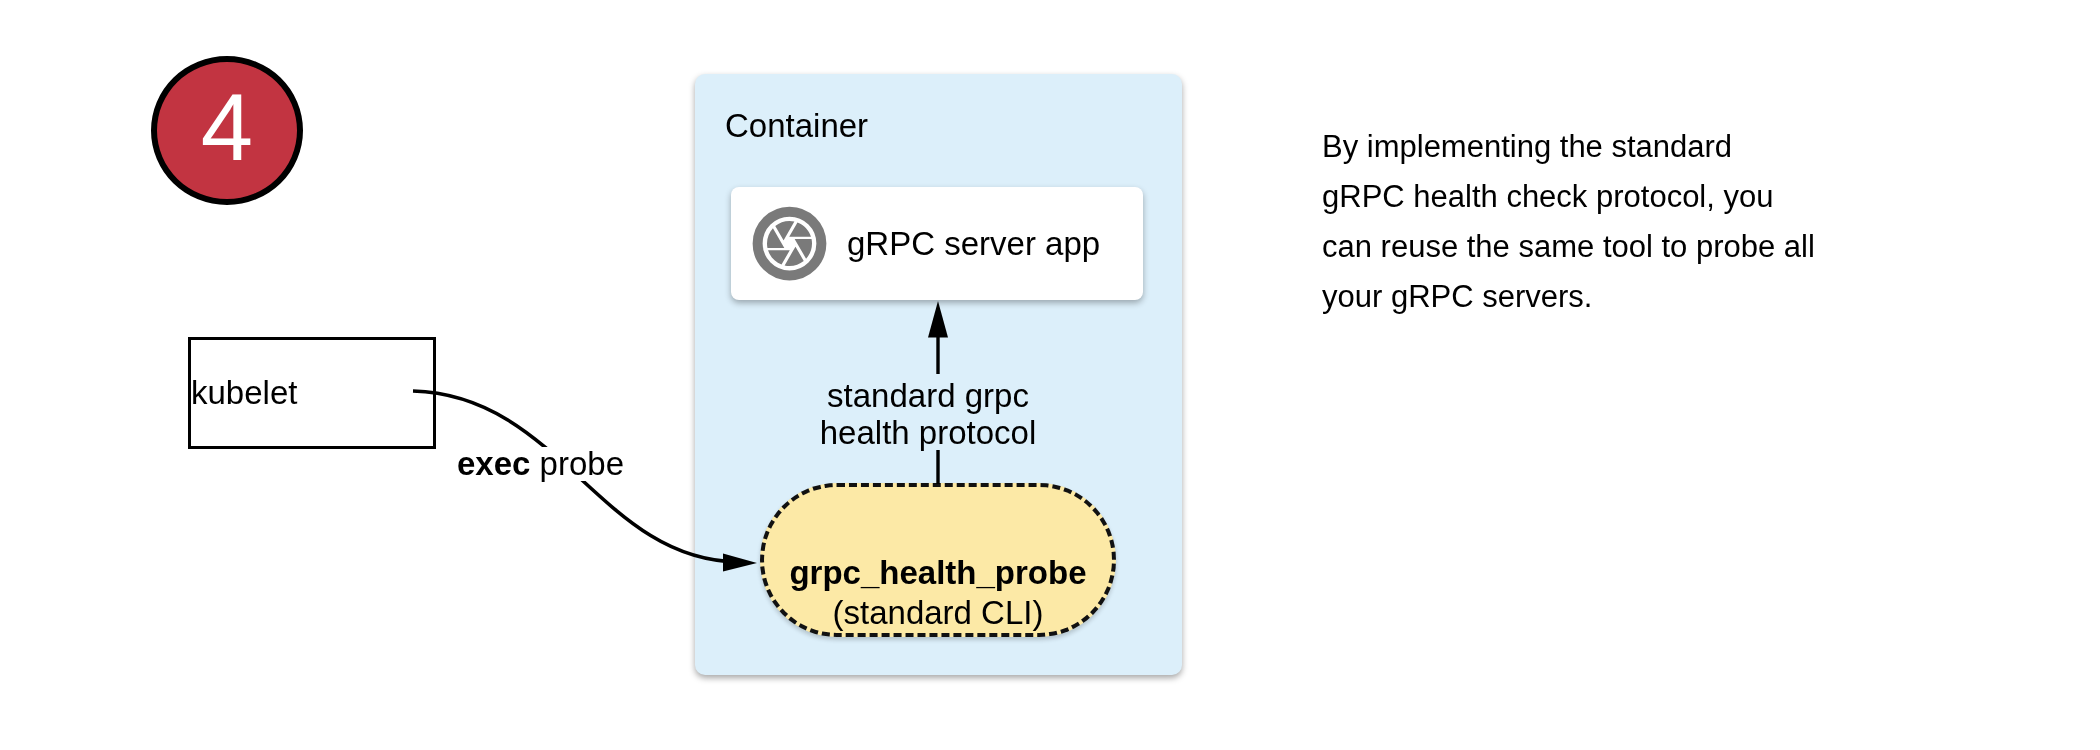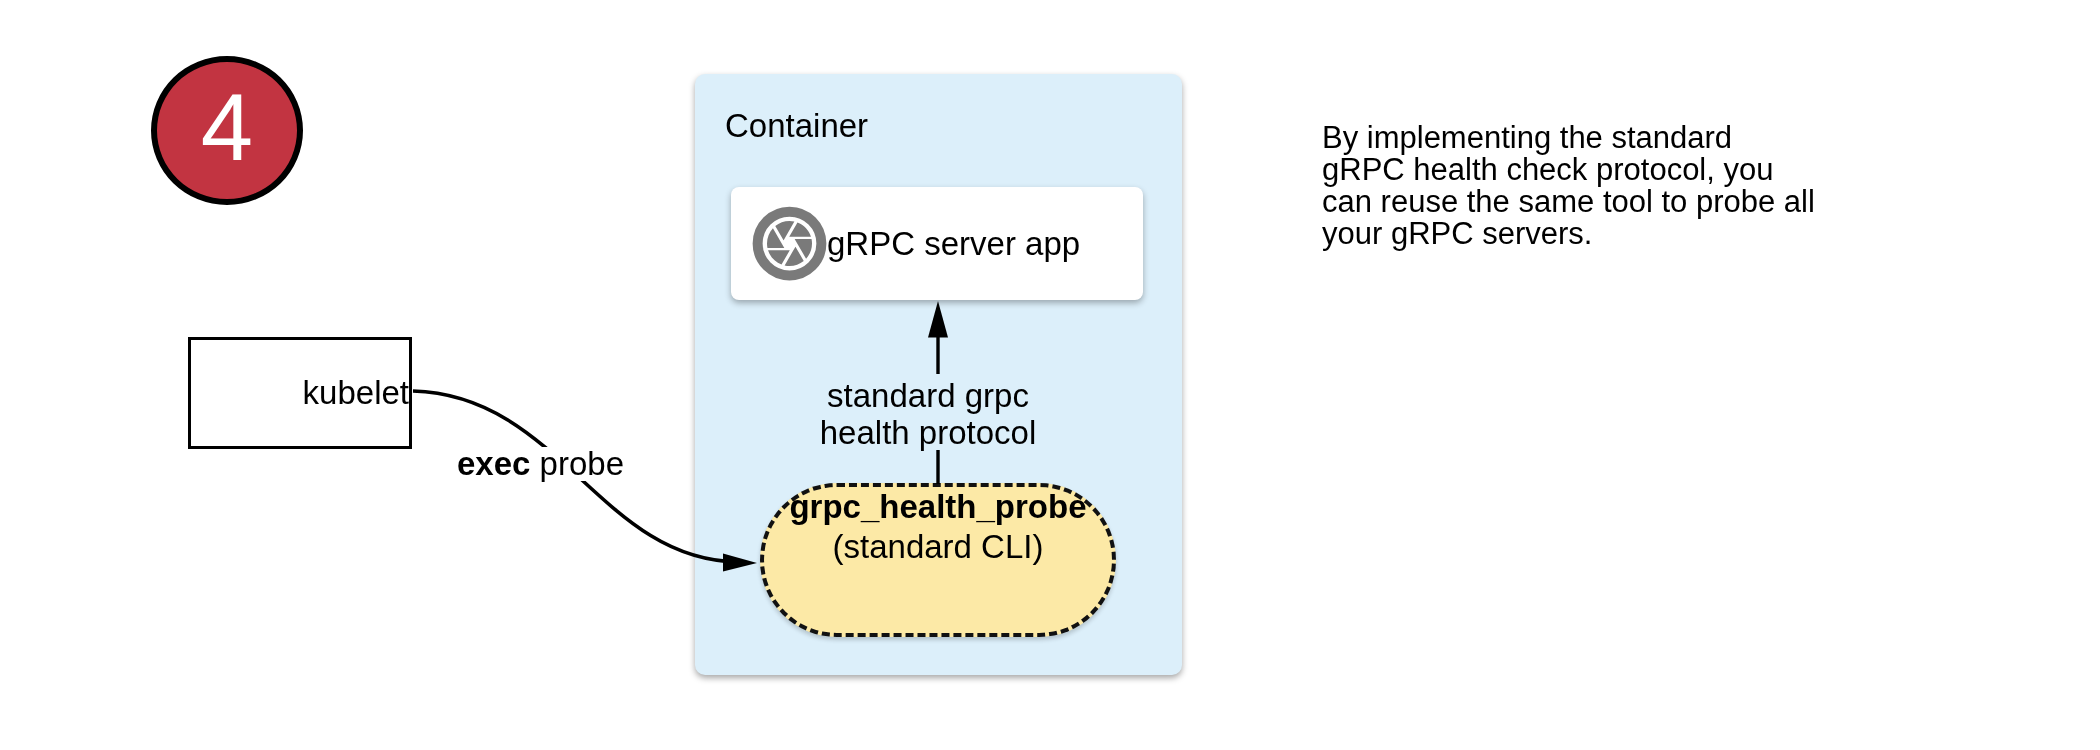--- a/index.html
+++ b/index.html
@@ -26,25 +26,25 @@
   .badge-num {
     color: #fff;
     font-size: 94px;
     line-height: 1;
     padding-bottom: 6px;
   }
   
   .kubelet {
     position: absolute;
     left: 188px; top: 337px;
-    width: 224px; height: 112px;
+    width: 248px; height: 112px;
     box-sizing: border-box;
     background: #fff;
     border: 3px solid #000;
-    display: flex; align-items: center; justify-content: flex-end;
+    display: flex; align-items: center; justify-content: flex-start;
     font-size: 33px;
   }
   
   .container-panel {
     position: absolute;
     left: 695px; top: 74px;
     width: 487px; height: 601px;
     background: #DCEFFA;
     border-radius: 10px;
     box-shadow: 0 3px 6px rgba(0,0,0,0.35);
@@ -58,41 +58,41 @@
     position: absolute;
     left: 36px; top: 113px;
     width: 412px; height: 113px;
     box-sizing: border-box;
     background: #ffffff;
     border-radius: 8px;
     box-shadow: 0 3px 6px rgba(0,0,0,0.30);
     display: flex; align-items: center;
     padding-left: 21px;
   }
-  .server-label { font-size: 33px; }
+  .server-label { font-size: 33px; margin-left: 20px; }
   .proto-label {
     position: absolute;
     left: 83px; top: 303px;
     width: 300px;
     text-align: center;
     font-size: 33px;
     line-height: 37px;
     white-space: pre-line;
   }
   .pill {
     position: absolute;
     left: 65px; top: 409px;
     width: 356px; height: 154px;
     box-sizing: border-box;
     background: #FCE9A6;
     border: 4px dashed #111;
     border-radius: 80px;
     box-shadow: 0 3px 4px rgba(0,0,0,0.18);
     display: flex; flex-direction: column;
-    align-items: center; justify-content: flex-start;
+    align-items: center; justify-content: flex-end;
     font-size: 33px;
     line-height: 40px;
   }
   .pill-title { font-weight: bold; }
   
   .exec-label {
     position: absolute;
     left: 452px; top: 419px;
     z-index: 6;
     background: #ffffff;
@@ -101,21 +101,21 @@
     line-height: 34px;
     margin-top: 28px;
   }
   .exec-label .b { font-weight: bold; }
   
   .caption {
     position: absolute;
     left: 1322px; top: 122px;
     width: 600px;
     font-size: 31px;
-    line-height: 32px;
+    line-height: 50px;
     white-space: pre-line;
   }
   
   .arrows {
     position: absolute;
     left: 0; top: 0;
     z-index: 5;
     pointer-events: none;
   }
 </style>

